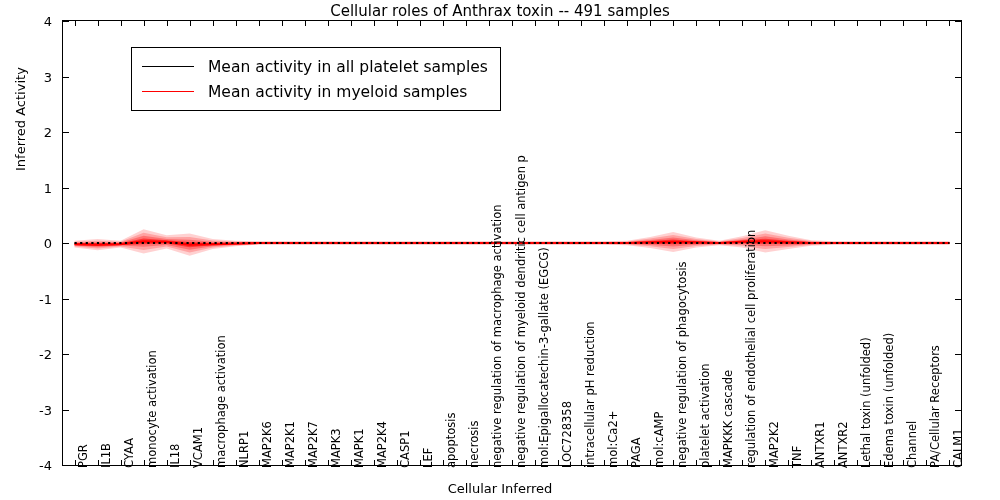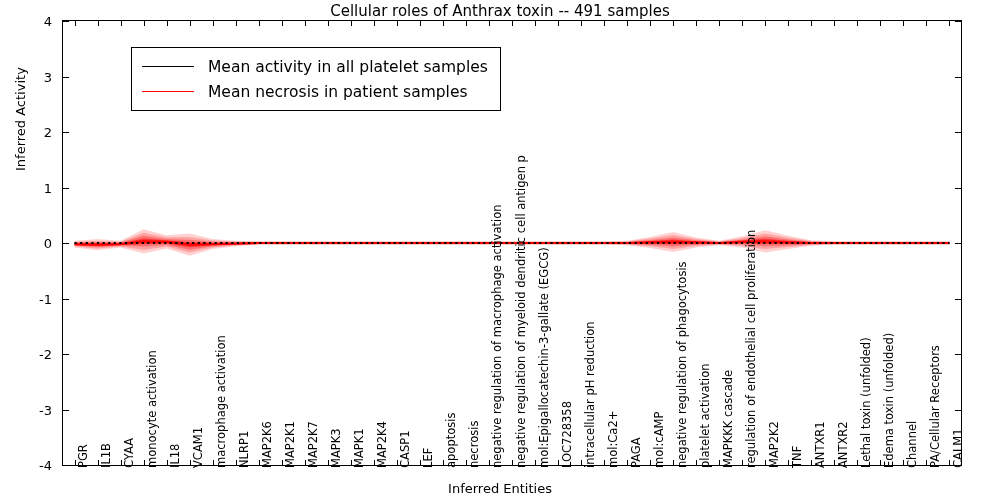--- a/index.html
+++ b/index.html
@@ -192,21 +192,21 @@
 
     <div class="ylabel">Inferred Activity</div>
 
     <div class="legend">
       <div class="legrow">
         <span class="legline k"></span>
         <span class="legtext">Mean activity in all platelet samples</span>
       </div>
       <div class="legrow">
         <span class="legline r"></span>
-        <span class="legtext">Mean necrosis in patient samples</span>
+        <span class="legtext">Mean activity in myeloid samples</span>
       </div>
     </div>
   </div>
 
   <div id="xlabels">
       <div class="xtlabel" style="left: 78.0128px; top: 468px;">PGR</div>
       <div class="xtlabel" style="left: 101.038px; top: 468px;">IL1B</div>
       <div class="xtlabel" style="left: 124.064px; top: 468px;">CYAA</div>
       <div class="xtlabel" style="left: 147.09px; top: 468px;">monocyte activation</div>
       <div class="xtlabel" style="left: 170.115px; top: 468px;">IL18</div>
@@ -238,15 +238,15 @@
       <div class="xtlabel" style="left: 768.782px; top: 468px;">MAP2K2</div>
       <div class="xtlabel" style="left: 791.808px; top: 468px;">TNF</div>
       <div class="xtlabel" style="left: 814.833px; top: 468px;">ANTXR1</div>
       <div class="xtlabel" style="left: 837.859px; top: 468px;">ANTXR2</div>
       <div class="xtlabel" style="left: 860.885px; top: 468px;">Lethal toxin (unfolded)</div>
       <div class="xtlabel" style="left: 883.91px; top: 468px;">Edema toxin (unfolded)</div>
       <div class="xtlabel" style="left: 906.936px; top: 468px;">Channel</div>
       <div class="xtlabel" style="left: 929.962px; top: 468px;">PA/Cellular Receptors</div>
       <div class="xtlabel" style="left: 952.987px; top: 468px;">CALM1</div>
     </div>
-  <div class="xlabel">Inferred Entities</div>
+  <div class="xlabel">Cellular Inferred</div>
 
 </div>
 
 </body></html>

